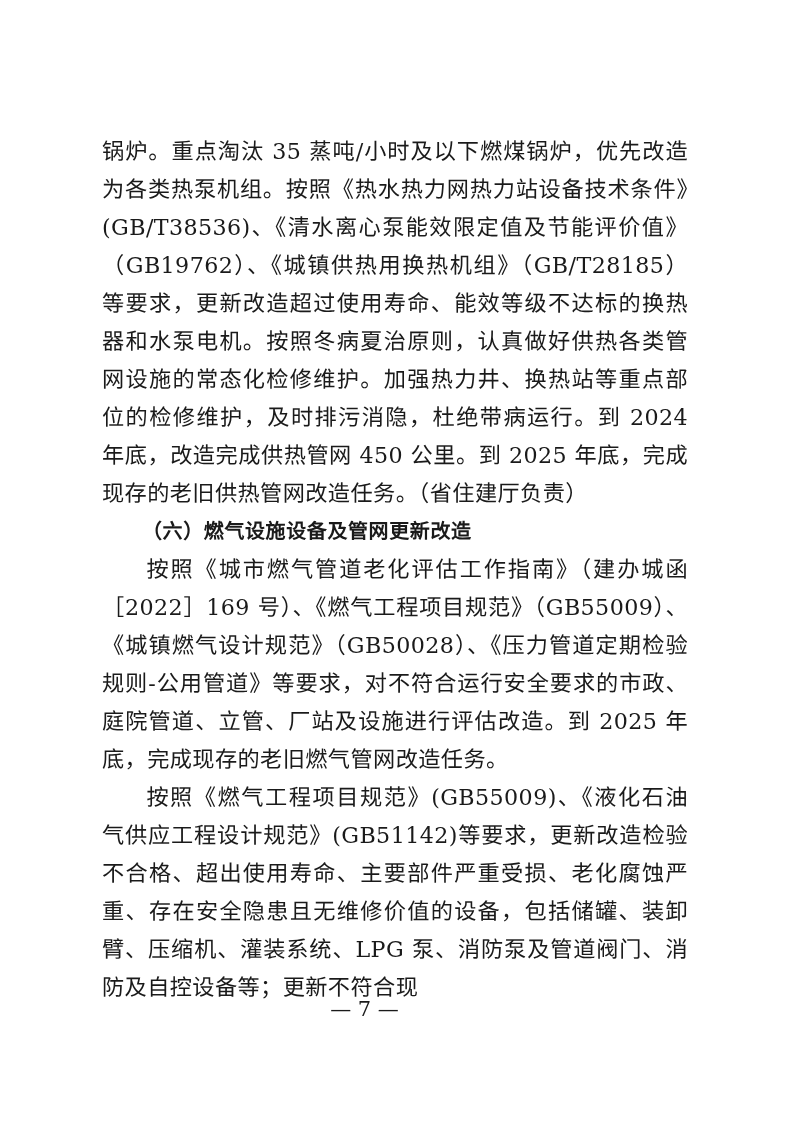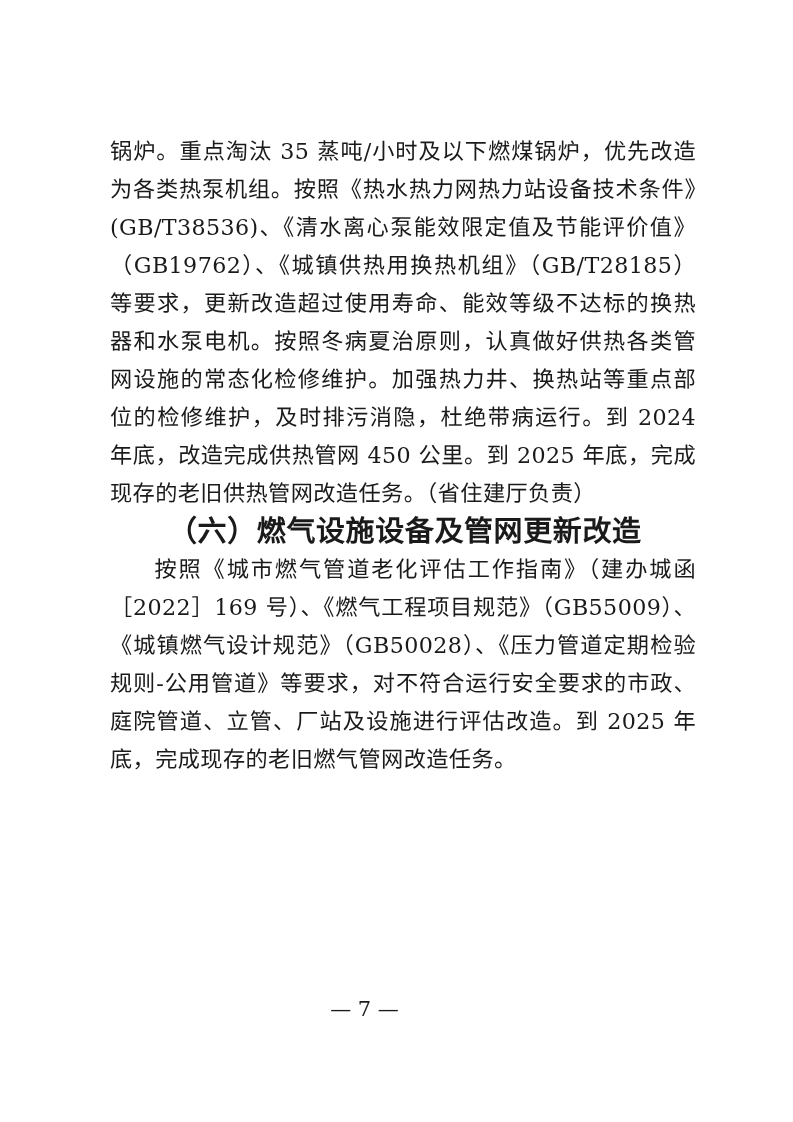--- a/index.html
+++ b/index.html
@@ -16,21 +16,21 @@
     background: #ffffff;
     overflow: hidden;
     font-family: "DejaVu Serif", "Liberation Serif", serif;
     color: #1a1a1a;
     box-sizing: border-box;
   }
 
   
   .text-column {
     position: absolute;
-    left: 110px;
+    left: 102px;
     top: 132px;
     width: 586px;
   }
 
   
   .para {
     margin: 0;
     font-size: 22.2px;
     line-height: 38px;
     text-align: justify;
@@ -43,21 +43,21 @@
   }
 
   
   .para.continuation {
     text-indent: 0;
   }
 
   
   .heading {
     margin: 0;
-    font-size: 29px;
+    font-size: 20px;
     line-height: 38px;
     text-indent: 2em;
     font-weight: 700;
     letter-spacing: 0.6px;
     text-align: left;
   }
 
   
   .page-number {
     position: absolute;
@@ -79,18 +79,19 @@
 <div class="page">
 
   <div class="text-column">
 
     <p class="para continuation">锅炉。重点淘汰 35 蒸吨/小时及以下燃煤锅炉，优先改造为各类热泵机组。按照《热水热力网热力站设备技术条件》(GB/T38536)、《清水离心泵能效限定值及节能评价值》（GB19762）、《城镇供热用换热机组》（GB/T28185）等要求，更新改造超过使用寿命、能效等级不达标的换热器和水泵电机。按照冬病夏治原则，认真做好供热各类管网设施的常态化检修维护。加强热力井、换热站等重点部位的检修维护，及时排污消隐，杜绝带病运行。到 2024 年底，改造完成供热管网 450 公里。到 2025 年底，完成现存的老旧供热管网改造任务。（省住建厅负责）</p>
 
     <p class="heading">（六）燃气设施设备及管网更新改造</p>
 
     <p class="para">按照《城市燃气管道老化评估工作指南》（建办城函［2022］169 号）、《燃气工程项目规范》（GB55009）、《城镇燃气设计规范》（GB50028）、《压力管道定期检验规则-公用管道》等要求，对不符合运行安全要求的市政、庭院管道、立管、厂站及设施进行评估改造。到 2025 年底，完成现存的老旧燃气管网改造任务。</p>
 
+    <p class="para">按照《燃气工程项目规范》(GB55009)、《液化石油气供应工程设计规范》(GB51142)等要求，更新改造检验不合格、超出使用寿命、主要部件严重受损、老化腐蚀严重、存在安全隐患且无维修价值的设备，包括储罐、装卸臂、压缩机、灌装系统、LPG 泵、消防泵及管道阀门、消防及自控设备等；更新不符合现</p>
 
   </div>
 
   <div class="page-number">— 7 —</div>
 
 </div>
 
 </body></html>

